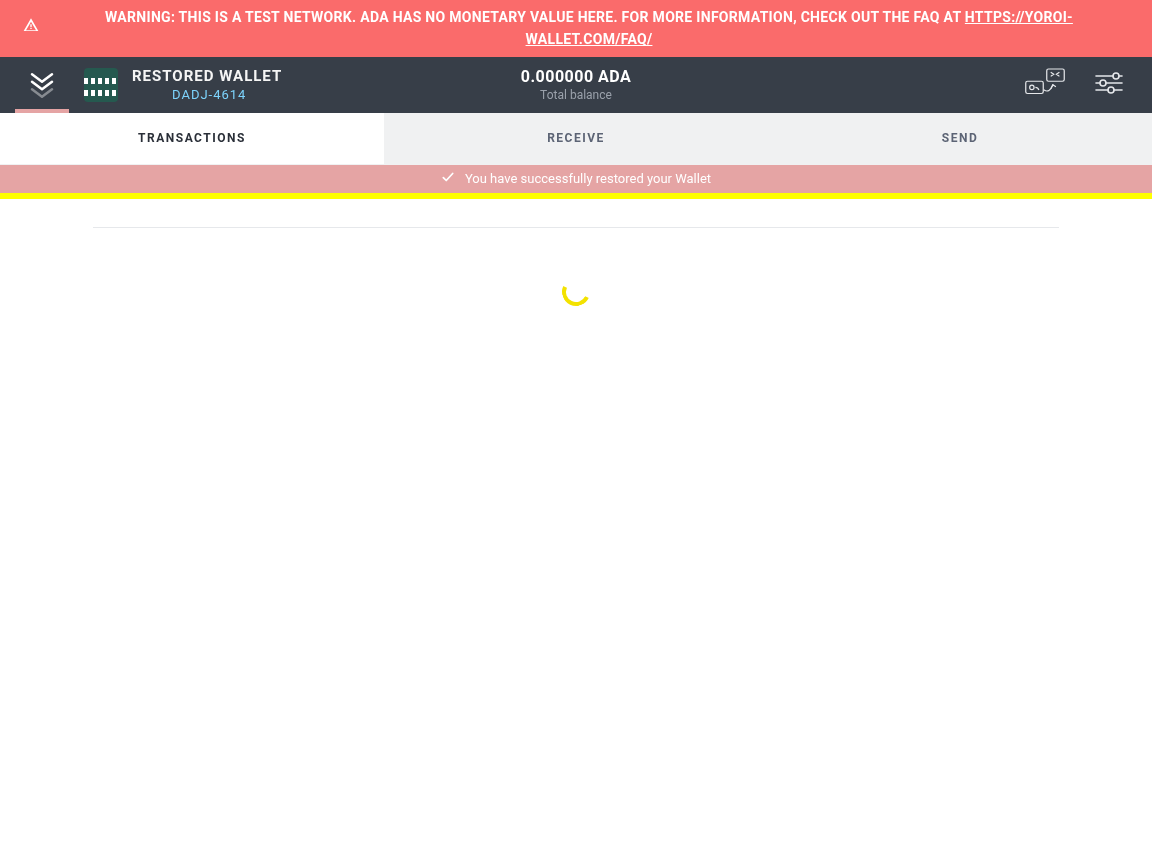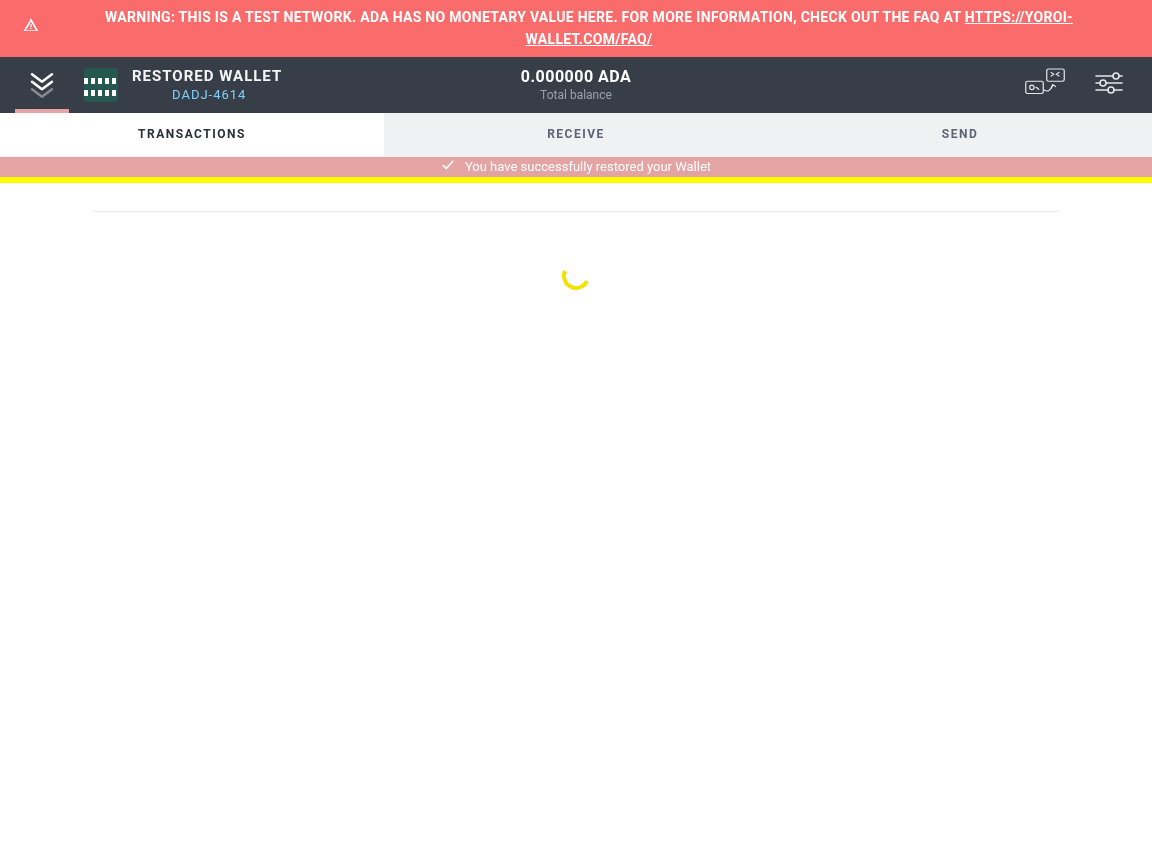--- a/index.html
+++ b/index.html
@@ -110,21 +110,21 @@
   .active-indicator {
     position:absolute;
     left:15px; bottom:0;
     width:54px; height:4px;
     background:#e5a4a4;
   }
 
   
   .tab-row {
     display:flex;
-    height:44px;
+    height:52px;
     background:#f0f1f2;
     border-bottom:1px solid #f0f1f2;
   }
   .tab {
     flex:1;
     display:flex;
     align-items:center;
     justify-content:center;
     font-size:12px;
     font-weight:700;
@@ -134,21 +134,21 @@
   }
   .tab.active {
     background:#fff;
     color:#2a2f38;
   }
 
   
   .notice-strip {
     background:#e5a4a4;
     color:#fff;
-    height:26px;
+    height:34px;
     display:flex;
     align-items:center;
     justify-content:center;
     font-size:13px;
     gap:10px;
     border-bottom:6px solid #ffff00;
     overflow:hidden;
   }
 
   

